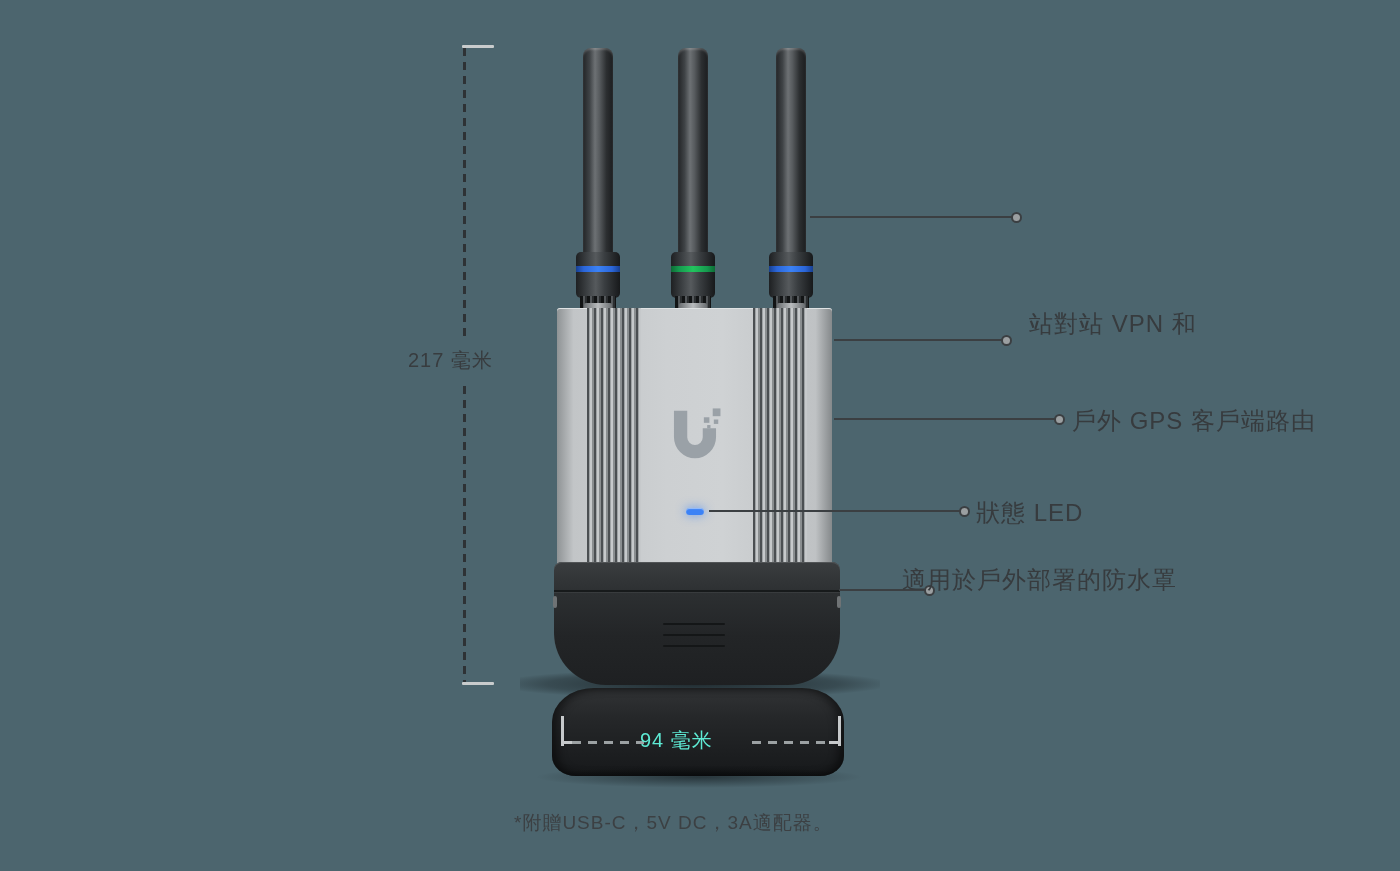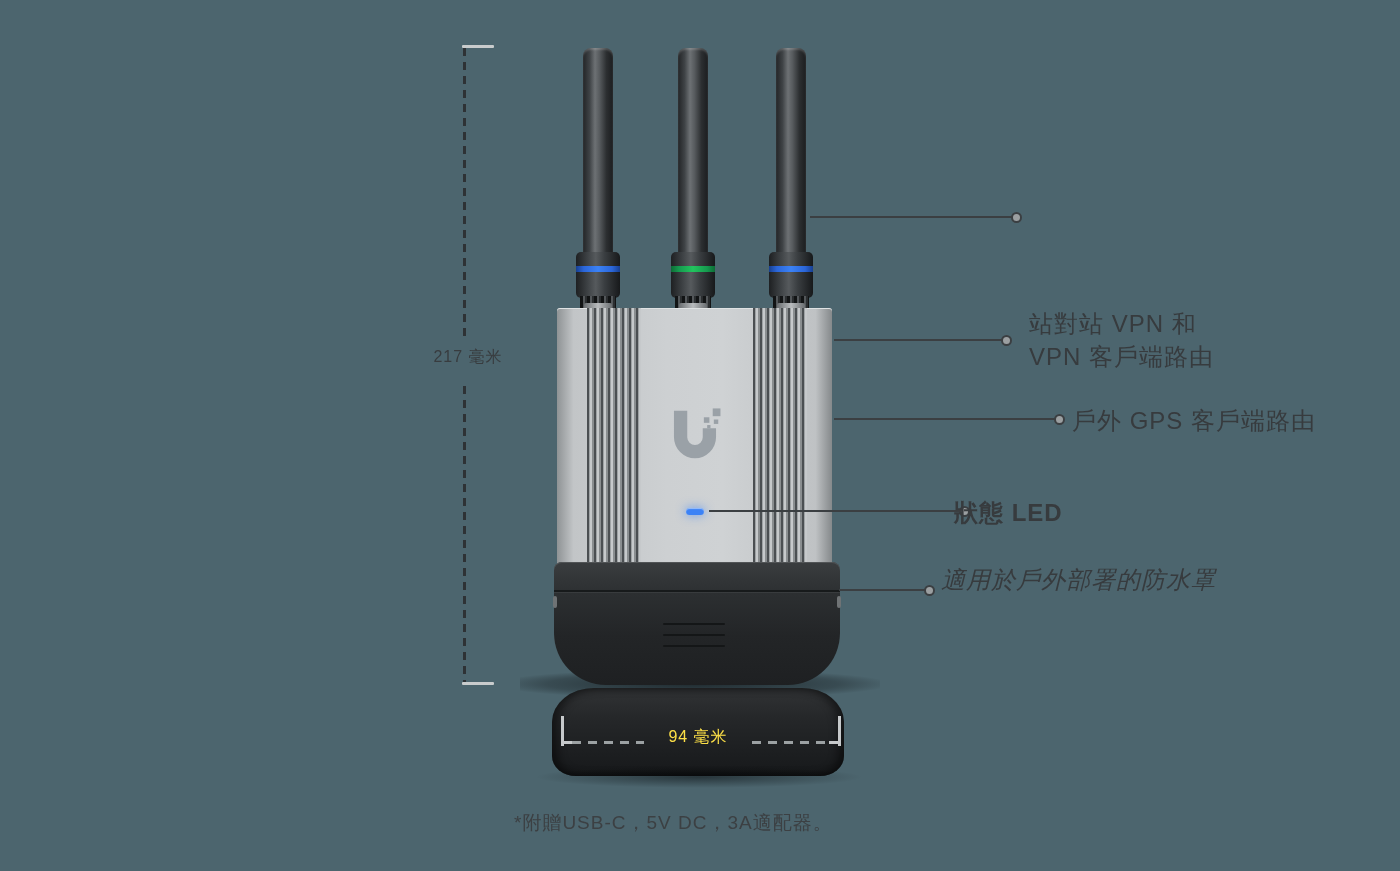--- a/index.html
+++ b/index.html
@@ -13,22 +13,22 @@
   .callout-text{
     color:#373b3e;font-size:24px;line-height:33px;font-weight:500;
     letter-spacing:1px;white-space:nowrap;
   }
   .callout-line{height:2px;background:#3b3f42;}
   .callout-dot{
     width:11px;height:11px;border-radius:50%;
     background:#9b9fa1;border:2px solid #3b3f42;box-sizing:border-box;
   }
   .dim-text{
-    color:#383c3f;font-size:16px;font-weight:500;letter-spacing:1px;
-    text-align:center;white-space:nowrap;
+    color:#383c3f;font-size:20px;font-weight:500;letter-spacing:1px;
+    white-space:nowrap;
   }
   
   .vdash{width:3px;background:repeating-linear-gradient(180deg,#2e3235 0 8px,transparent 8px 14px);}
   .hdash-light{height:3px;background:repeating-linear-gradient(90deg,#9ca1a3 0 9px,transparent 9px 16px);}
   .cap-light{background:#c9cccd;border-radius:1px;}
   
   .antenna-shaft{
     top:48px;width:30px;height:208px;border-radius:8px 8px 2px 2px;
     background:linear-gradient(90deg,#222426,#3f4346 22%,#6d7174 40%,#575b5e 55%,#2c2f31 78%,#1b1d1f);
     box-shadow:inset 0 2px 2px rgba(255,255,255,.18);
@@ -121,44 +121,43 @@
     <div class="abs" style="left:109px;top:61px;">
       <div class="vent"></div>
       <div class="vent"></div>
       <div class="vent"></div>
     </div>
   </div>
 
   <div class="abs" style="left:561px;top:716px;width:3px;height:30px;background:#c6c9cb;"></div>
   <div class="abs" style="left:561px;top:741px;width:11px;height:3px;background:#c6c9cb;"></div>
   <div class="abs hdash-light" style="left:572px;top:741px;width:72px;"></div>
-  <div class="abs dim-text" style="left:640px;top:727px;width:116px;color:#fde047;">94 毫米</div>
+  <div class="abs dim-text" style="left:640px;top:727px;width:116px;color:#5eead4;">94 毫米</div>
   <div class="abs hdash-light" style="left:752px;top:741px;width:78px;"></div>
   <div class="abs" style="left:829px;top:741px;width:11px;height:3px;background:#c6c9cb;"></div>
   <div class="abs" style="left:838px;top:716px;width:3px;height:30px;background:#c6c9cb;"></div>
 
   <div class="abs callout-line" style="left:810px;top:216px;width:202px;"></div>
   <div class="abs callout-dot" style="left:1011px;top:212px;"></div>
   <div class="abs callout-text" style="left:1029px;top:184px;">
   </div>
 
   <div class="abs callout-line" style="left:834px;top:339px;width:168px;"></div>
   <div class="abs callout-dot" style="left:1001px;top:335px;"></div>
   <div class="abs callout-text" style="left:1021px;top:307px;margin-left:8px;">
     <span style="display:block">站對站 VPN 和</span>
-    <span style="display:block">VPN 客戶端路由</span>
   </div>
 
   <div class="abs callout-line" style="left:834px;top:418px;width:222px;"></div>
   <div class="abs callout-dot" style="left:1054px;top:414px;"></div>
   <div class="abs callout-text" style="left:1072px;top:404px;">戶外 GPS 客戶端路由</div>
 
   <div class="abs callout-line" style="left:709px;top:510px;width:252px;"></div>
   <div class="abs callout-dot" style="left:959px;top:506px;"></div>
-  <div class="abs callout-text" style="left:954px;top:496px;font-weight:bold;">狀態 LED</div>
+  <div class="abs callout-text" style="left:976px;top:496px;">狀態 LED</div>
 
   <div class="abs callout-line" style="left:839px;top:589px;width:87px;"></div>
   <div class="abs callout-dot" style="left:924px;top:585px;"></div>
-  <div class="abs callout-text" style="left:941px;top:563px;font-style:italic;">適用於戶外部署的防水罩</div>
+  <div class="abs callout-text" style="left:902px;top:563px;">適用於戶外部署的防水罩</div>
 
   <div class="abs callout-text" style="left:514px;top:806px;font-size:19px;color:#3c4043;">*附贈USB-C，5V DC，3A適配器。</div>
 
 </div>
 
 </body></html>

